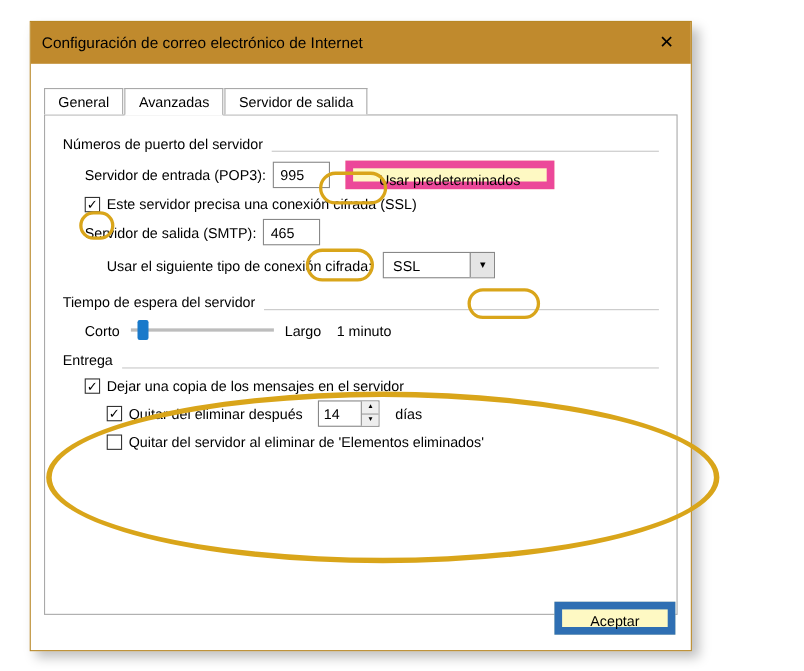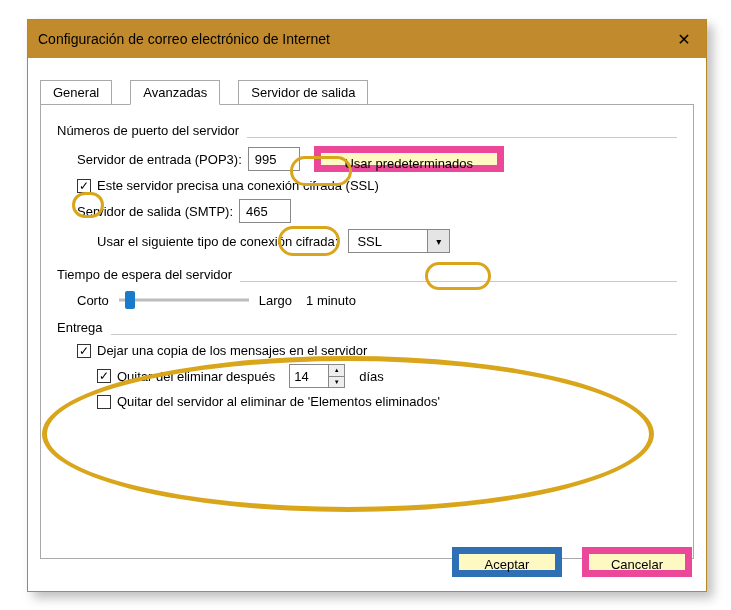--- a/index.html
+++ b/index.html
@@ -8,21 +8,21 @@
       font-size: 13px;
       background: #fff;
       width: 731px;
       height: 610px;
       position: relative;
     }
     .window {
       position: absolute;
       left: 27px;
       top: 19px;
-      width: 680px;
+      width: 602px;
       height: 573px;
       background: #fff;
       border: 1px solid #b88826;
       box-shadow: 6px 6px 10px rgba(0,0,0,0.25);
     }
     .titlebar {
       height: 38px;
       background: #c08a2d;
       color: #000;
       display: flex;
@@ -51,21 +51,20 @@
       left: 12px;
       right: 12px;
       top: 58px;
       bottom: 12px;
     }
     .tabstrip {
       display: flex;
       align-items: flex-end;
       position: relative;
       height: 26px;
-      gap: 17px;
     }
     .tab {
       border: 1px solid #a9a9a9;
       border-bottom: none;
       padding: 4px 12px;
       margin-right: 1px;
       background: #fff;
       font-size: 13px;
       cursor: pointer;
       position: relative;
@@ -316,21 +315,20 @@
 
       <div class="row row2">
         <span class="chk"></span>
         <span>Quitar del servidor al eliminar de 'Elementos eliminados'</span>
       </div>
 
     </div>
 
     <div class="buttons">
       <button class="btn primary">Aceptar</button>
-      <button class="btn">Cancelar</button>
     </div>
   </div>
 
   <span class="hi" style="left:262px; top:136px; width:62px; height:30px;"></span>
   <span class="hi" style="left:44px;  top:172px; width:32px; height:26px;"></span>
   <span class="hi" style="left:250px; top:206px; width:62px; height:30px;"></span>
   <span class="hi" style="left:397px; top:242px; width:66px; height:28px;"></span>
   <span class="hi big" style="left:14px; top:336px; width:612px; height:156px;"></span>
 </div>
 

